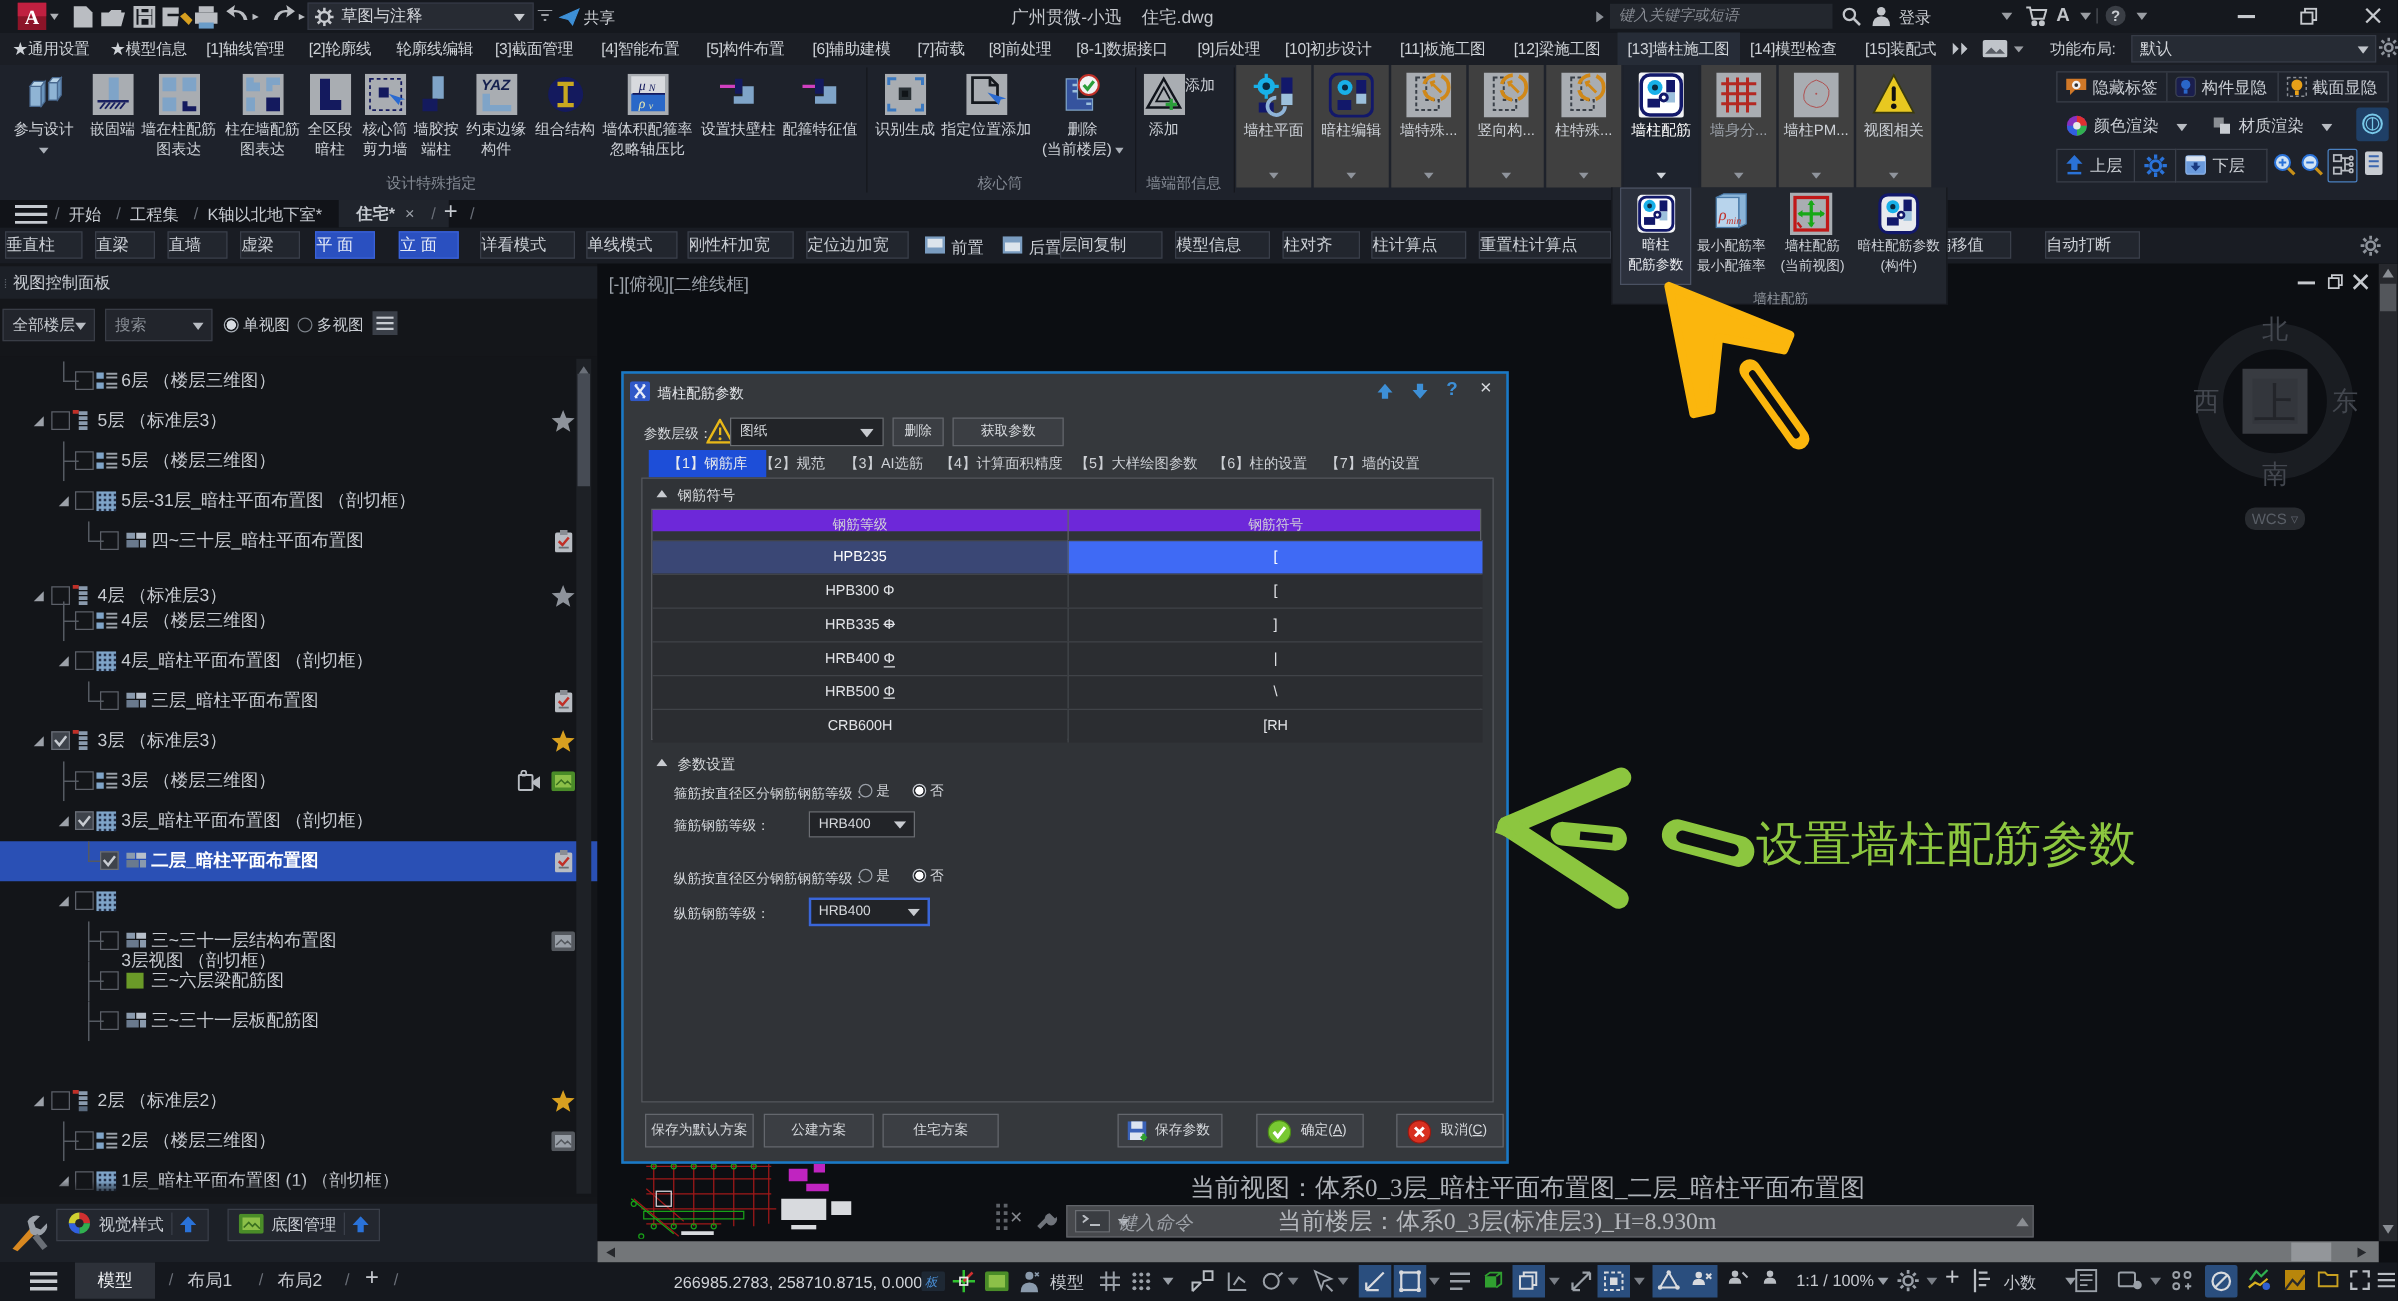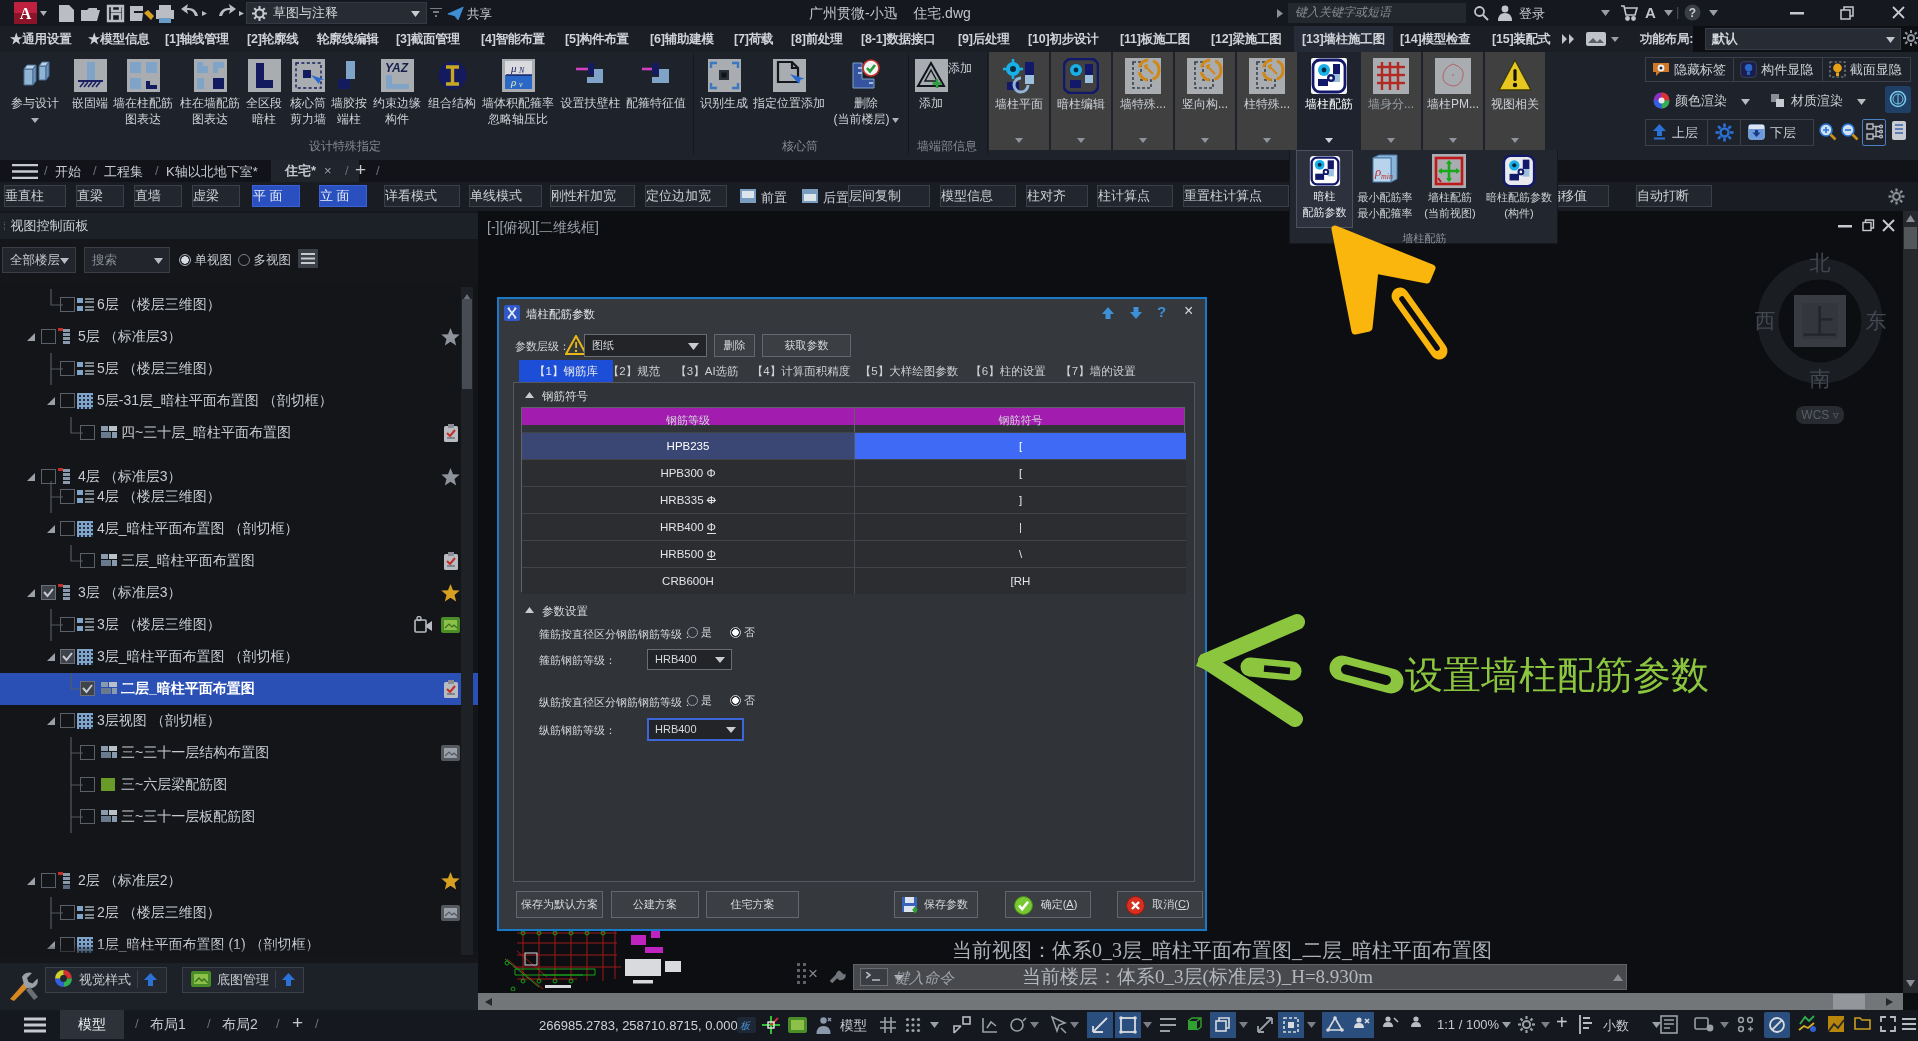--- a/index.html
+++ b/index.html
@@ -5,21 +5,21 @@
   html,body{margin:0;padding:0;width:1918px;height:1041px;overflow:hidden;background:#0d0f13;
     font-family:"Liberation Sans",sans-serif;-webkit-font-smoothing:antialiased;}
   *{box-sizing:border-box;}
   .abs{position:absolute;}
   
   #titlebar{position:absolute;left:0;top:0;width:1918px;height:26px;background:#15181e;color:#c9ccd1;font-size:13px;}
   #ws-dd{position:absolute;left:246px;top:2px;width:181px;height:22px;background:#272b33;border:1px solid #343945;color:#d2d5da;font-size:13px;line-height:20px;}
   #title-text{position:absolute;left:809px;top:5px;width:400px;color:#c3c6cb;font-size:14px;}
   #search-box{position:absolute;left:1288px;top:3px;width:178px;height:20px;background:#23272e;color:#878b93;font-style:italic;font-size:12px;line-height:19px;padding-left:7px;}
   
-  #menubar{position:absolute;left:0;top:26px;width:1693px;height:26px;background:#1b1e25;color:#ced2d7;font-size:12.5px;letter-spacing:-0.2px;font-weight:bold;}
+  #menubar{position:absolute;left:0;top:26px;width:1918px;height:26px;background:#1b1e25;color:#ced2d7;font-size:12.5px;letter-spacing:-0.2px;}
   .mi{position:absolute;top:5px;white-space:nowrap;}
   .mi.act{top:0;height:26px;line-height:26px;background:#262c37;padding:0 8px;}
   
   #ribbon{position:absolute;left:0;top:52px;width:1918px;height:108px;background:#1e222b;overflow:hidden;}
   .rbtn{position:absolute;top:7px;text-align:center;color:#cdd1d7;font-size:12px;line-height:16px;}
   .rbtn .ric{display:block;margin:0 auto 3px auto;width:33px;height:33px;}
   .rgl{position:absolute;top:86px;color:#858b95;font-size:12px;text-align:center;}
   .rsep{position:absolute;top:2px;height:100px;width:1px;background:#15171d;}
   .bigcell{position:absolute;top:0;height:98px;background:#404040;text-align:center;color:#ccd0d6;font-size:12px;}
   .bigcell .ric{display:block;margin:6px auto 2px auto;width:36px;height:36px;}
@@ -46,21 +46,21 @@
   #statusbar{position:absolute;left:0;top:1010px;width:1918px;height:31px;background:#15181e;color:#c6c9cf;font-size:13px;}
   
   #dlg{position:absolute;left:497px;top:297px;width:710px;height:634px;background:#35383c;border:2px solid #1879c8;}
   .dtab{position:absolute;top:61px;height:22px;color:#cdd0d5;font-size:11.5px;line-height:22px;text-align:center;}
   .drow{position:absolute;color:#d4d7db;font-size:11px;}
   .rdo{display:inline-block;width:11px;height:11px;border-radius:50%;border:1px solid #9aa0a8;vertical-align:-2px;}
   .rdo.on{background:radial-gradient(circle,#ffffff 0 3px,#222428 3.5px);border-color:#c8ccd2;}
   .dbtn{position:absolute;background:#3b3e43;border:1px solid #64676d;color:#d6d9dd;font-size:11px;text-align:center;}
   
   #rtable{position:absolute;left:22px;top:108px;width:664px;height:185px;border:1px solid #606369;}
-  .trh{position:absolute;left:0;top:0;width:100%;height:17px;background:#a21caf;color:#d2d4d8;font-size:11px;}
+  .trh{position:absolute;left:0;top:0;width:100%;height:17px;background:#6d28d9;color:#d2d4d8;font-size:11px;}
   .trc{position:absolute;height:27px;line-height:27px;text-align:center;color:#e2e4e8;font-size:11.5px;border-top:1px solid #404348;}
 </style>
 </head>
 <body>
 <div id="titlebar">
   <svg class="abs" style="left:14px;top:2px" width="34" height="22" viewBox="0 0 34 22">
     <rect x="0" y="0" width="23" height="22" fill="#8c1428"></rect>
     <rect x="0" y="0" width="23" height="11" fill="#c02040"></rect>
     <text x="11.5" y="17" fill="#fff" font-size="16" font-weight="bold" text-anchor="middle" font-family="Liberation Serif,serif">A</text>
     <path d="M26 9 l7 0 -3.5 5 z" fill="#aeb1b6"></path>
@@ -859,21 +859,21 @@
           <rect x="6" y="14" width="2" height="2" fill="#24304a"></rect>
           <rect x="10" y="2" width="2" height="2" fill="#24304a"></rect>
           <rect x="10" y="6" width="2" height="2" fill="#24304a"></rect>
           <rect x="10" y="10" width="2" height="2" fill="#24304a"></rect>
           <rect x="10" y="14" width="2" height="2" fill="#24304a"></rect>
           <rect x="14" y="2" width="2" height="2" fill="#24304a"></rect>
           <rect x="14" y="6" width="2" height="2" fill="#24304a"></rect>
           <rect x="14" y="10" width="2" height="2" fill="#24304a"></rect>
           <rect x="14" y="14" width="2" height="2" fill="#24304a"></rect>
         </svg>
-        <div class="lbl" style="left:97px;">3层视图 （剖切框）</div>
+        <div class="lbl" style="left:97px;margin-top:48px;">3层视图 （剖切框）</div>
       </div>
   <div class="trow" style="top:452px;">
         <svg class="abs" style="left:70px;top:0" width="14" height="32">
           <path d="M1 0 v32 M1 16 h12" stroke="#555a62" stroke-width="1.2" fill="none"></path>
         </svg>
         <div class="cb" style="left:80px"></div>
         <svg class="abs" style="left:101px;top:9px" width="16" height="13" viewBox="0 0 16 13">
           <rect x="0" y="0" width="7" height="5" fill="#8a9aad"></rect>
           <rect x="8" y="0" width="8" height="5" fill="#b8c0ca"></rect>
           <rect x="0" y="6" width="10" height="6" fill="#6a7a8e"></rect>

